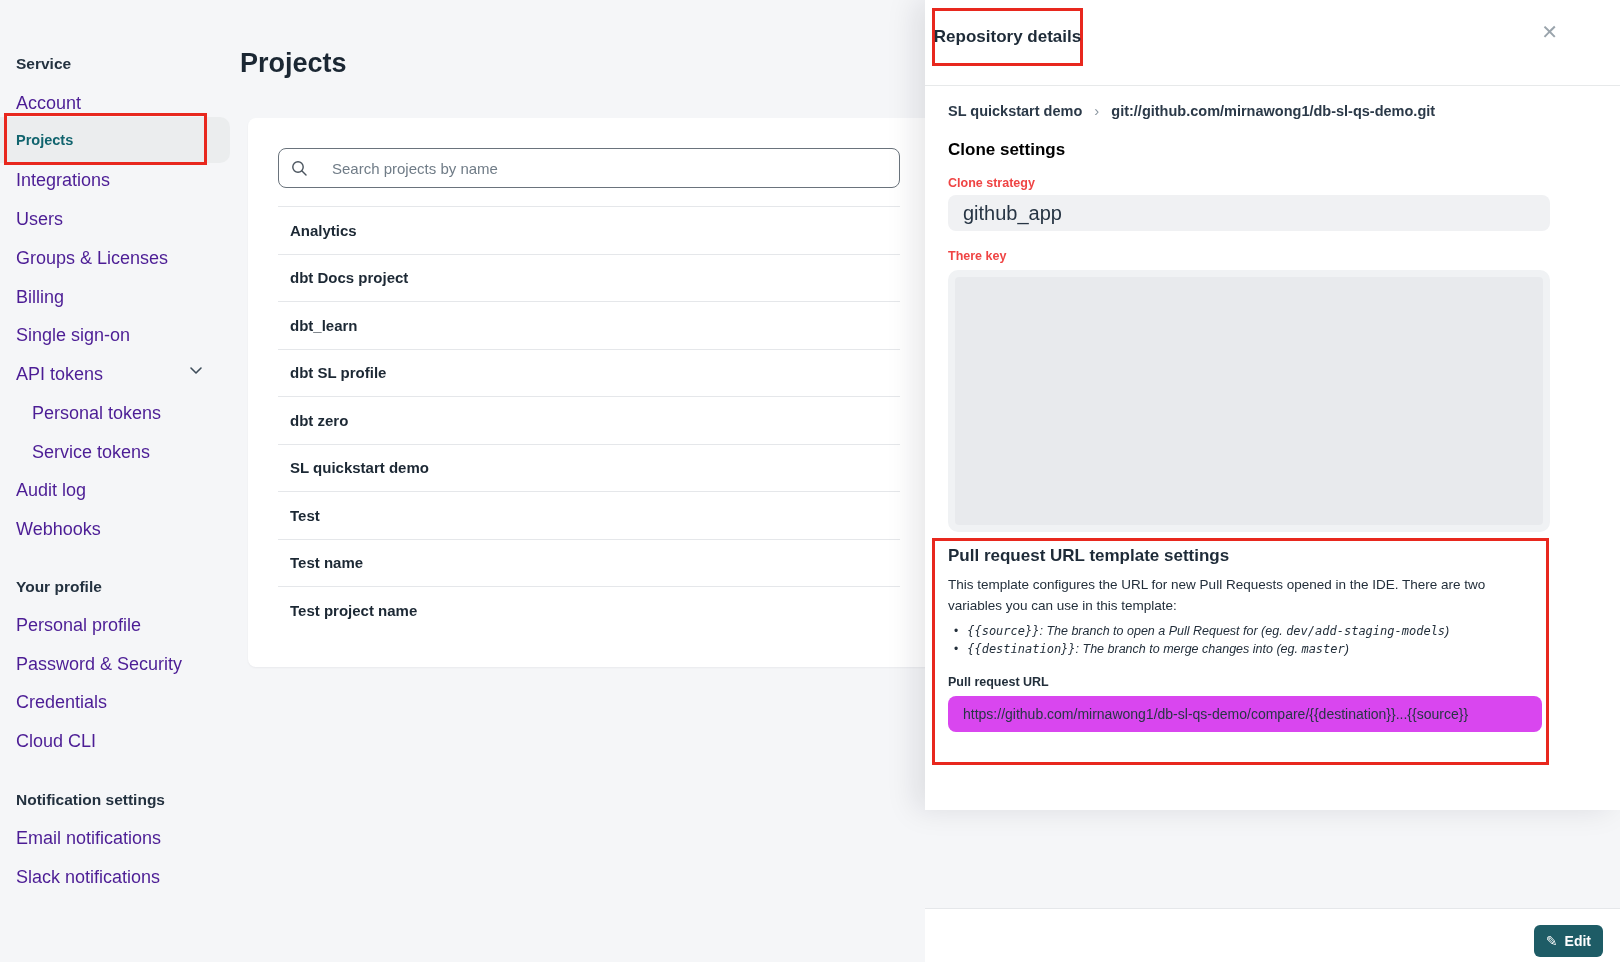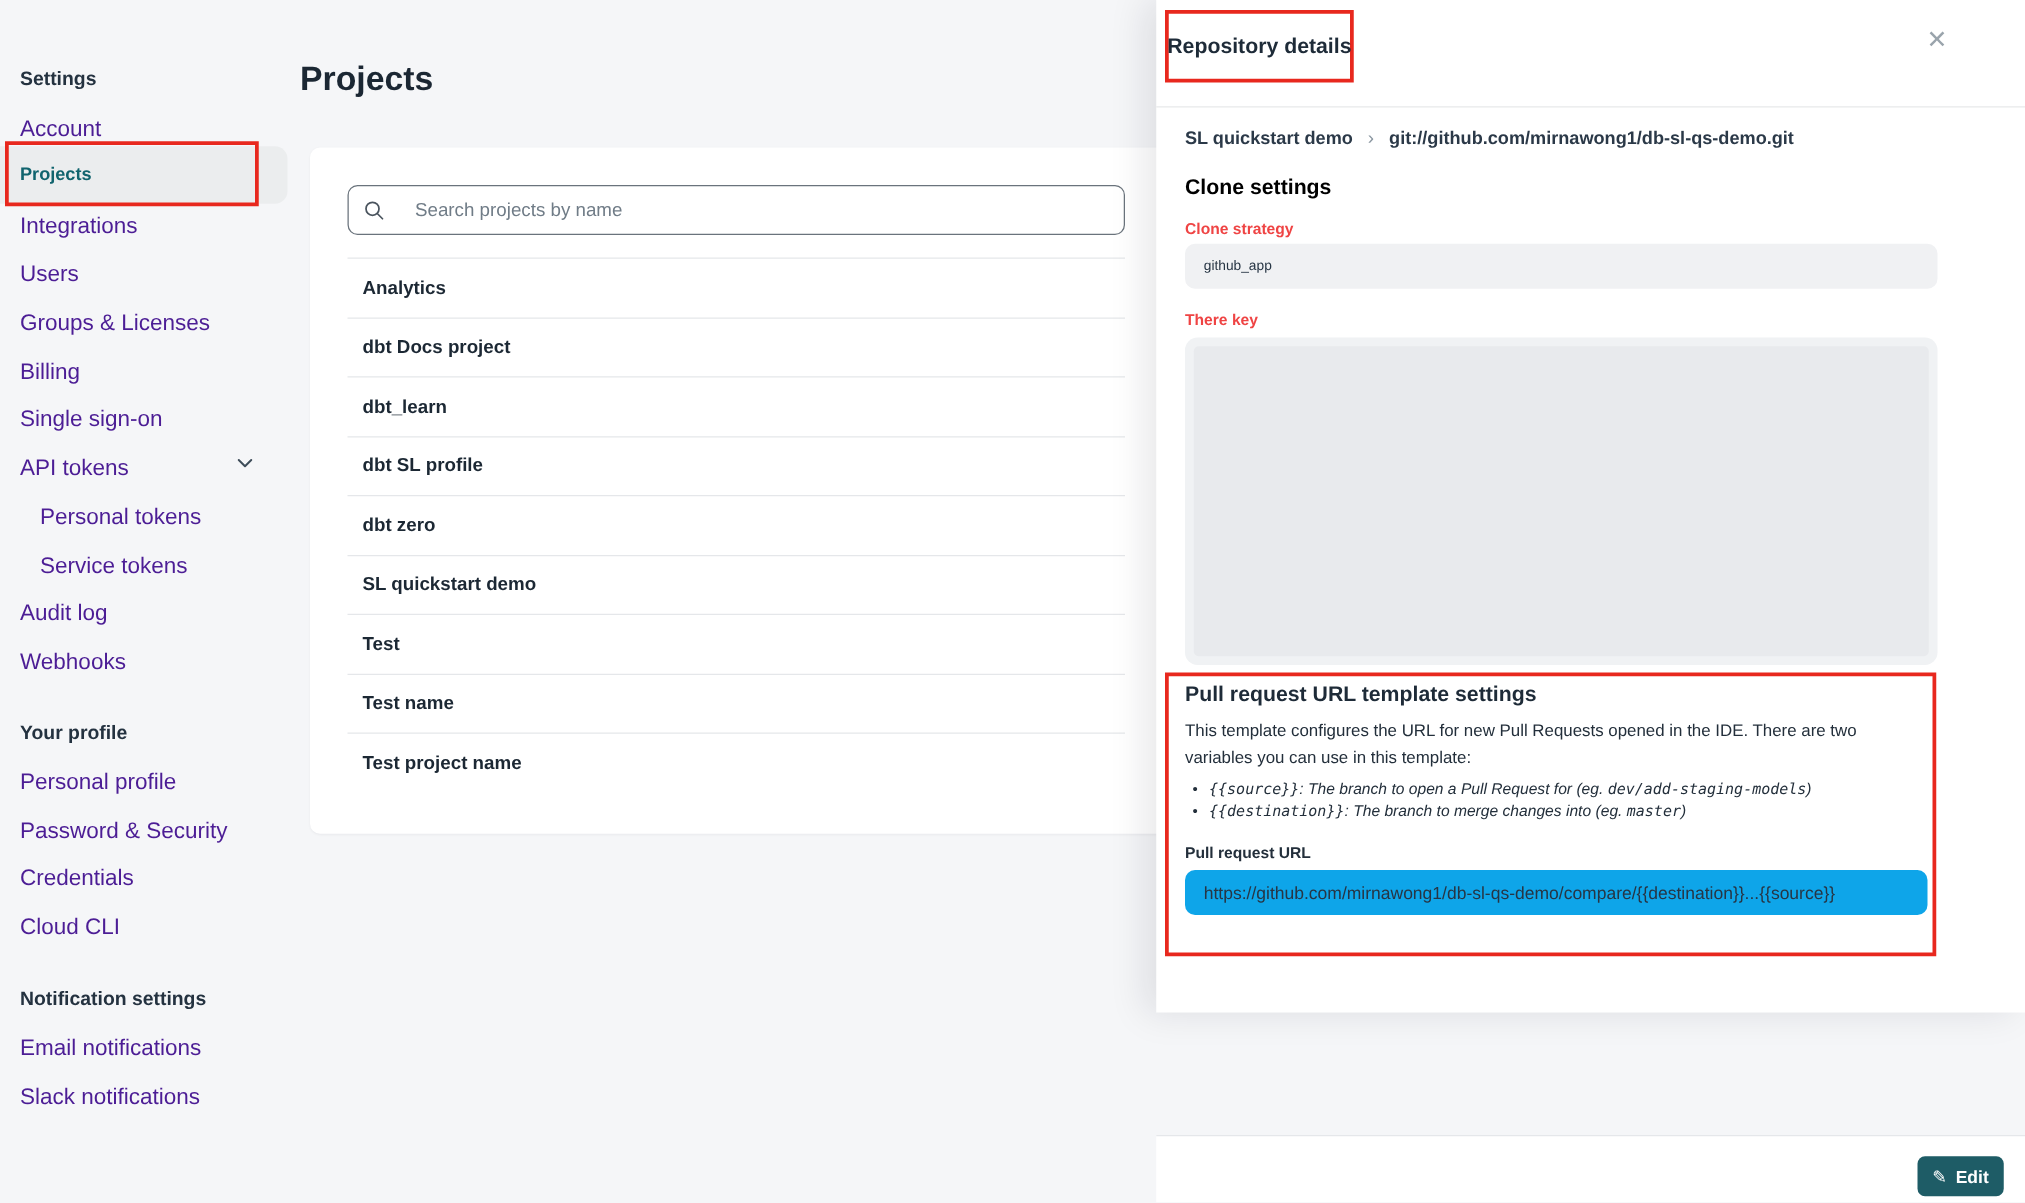--- a/index.html
+++ b/index.html
@@ -76,58 +76,58 @@
   .breadcrumb {
     position:absolute; left:23px; top:102px; display:flex; align-items:center; gap:12px;
     font-size:14.5px; font-weight:700; color:#2b3948;
   }
   .crumb-sep { color:#8a96a0; font-weight:400; font-size:15px; }
   .sec-heading { position:absolute; left:23px; font-size:17px; font-weight:700; color:#000000; }
   .field-label { position:absolute; left:23px; font-size:12.5px; font-weight:700; color:#ef4444; }
   .value-box {
     position:absolute; left:23px; width:602px; height:36px; background:#f0f1f3;
     border-radius:8px; display:flex; align-items:center; padding:16px 15px;
-    font-size:11px; color:#273544;
+    font-size:20px; color:#273544;
   }
   .deploy-outer {
     position:absolute; left:23px; top:270px; width:602px; height:262px;
     background:#f0f2f4; border-radius:10px; padding:7px;
   }
   .deploy-inner { width:100%; height:100%; background:#e8eaed; border-radius:4px; }
   .annot-pr { left:7px; top:538px; width:617px; height:227px; }
   .pr-section { position:absolute; left:23px; top:546px; width:586px; }
   .pr-title { font-size:17px; font-weight:700; color:#1e2b38; }
   .pr-desc { margin-top:9px; font-size:13.5px; line-height:1.55; color:#232f3b; width:586px; }
   .pr-bullets { margin-top:5px; }
   .pr-bullet { display:flex; align-items:baseline; font-size:12.5px; color:#232f3b; line-height:1.45; }
   .pr-bullet::before { content:"•"; margin:0 9px 0 6px; font-size:12px; color:#232f3b; }
   .mono { font-family:"DejaVu Sans Mono", monospace; font-style:italic; font-size:12px; }
   .bullet-text { font-style:italic; }
   .pr-url-label { margin-top:16px; font-size:12.5px; font-weight:700; color:#232f3b; }
   .pr-url-box {
-    margin-top:7px; width:594px; height:36px; background:#0ea5e9; border-radius:8px;
+    margin-top:7px; width:594px; height:36px; background:#d946ef; border-radius:8px;
     display:flex; align-items:center; padding:0 15px; font-size:14px; color:#273544; white-space:nowrap;
   }
   .panel-footer {
     position:absolute; left:0; top:908px; width:695px; height:54px; border-top:1px solid #e5e7ea; background:#fff;
   }
   .edit-btn {
     position:absolute; right:17px; top:16px; height:32px; min-width:63px;
     background:#1e5c66; color:#ffffff; border:none; border-radius:6px;
     display:flex; align-items:center; gap:7px; padding:0 12px;
     font-size:14px; font-weight:700; font-family:"Liberation Sans", sans-serif; cursor:pointer;
   }
   .edit-btn .pencil { font-size:14px; font-weight:400; }
   svg { display:block; }
 </style>
 </head>
 <body>
 
 <nav class="sidebar">
-  <div class="nav-heading" style="top:55px">Settings</div>
+  <div class="nav-heading" style="top:55px">Service</div>
 
   <div class="nav-item" style="top:93px">Account</div>
 
   <div class="active-pill">
     <span class="label">Projects</span>
   </div>
   <div class="annot annot-projects"></div>
 
   <div class="nav-item" style="top:170px">Integrations</div>
   <div class="nav-item" style="top:209px">Users</div>

